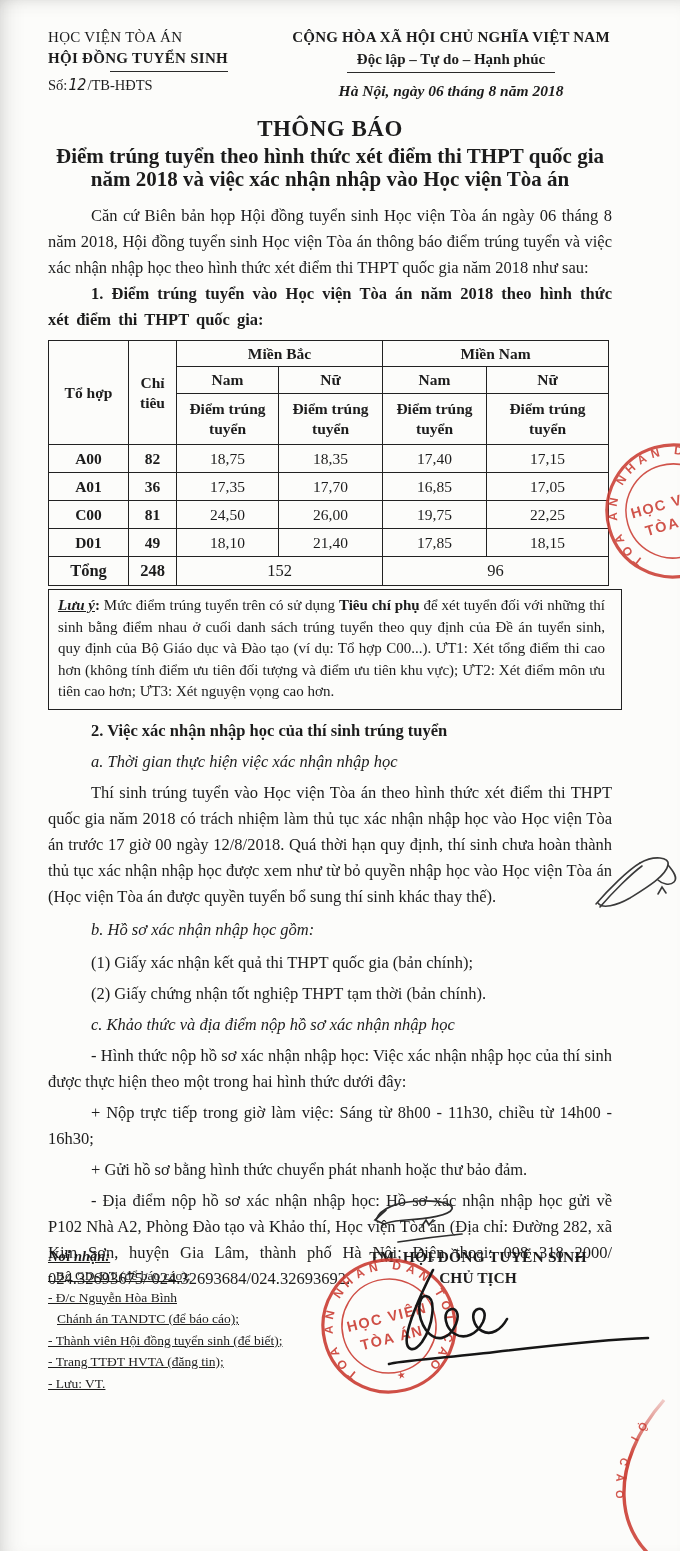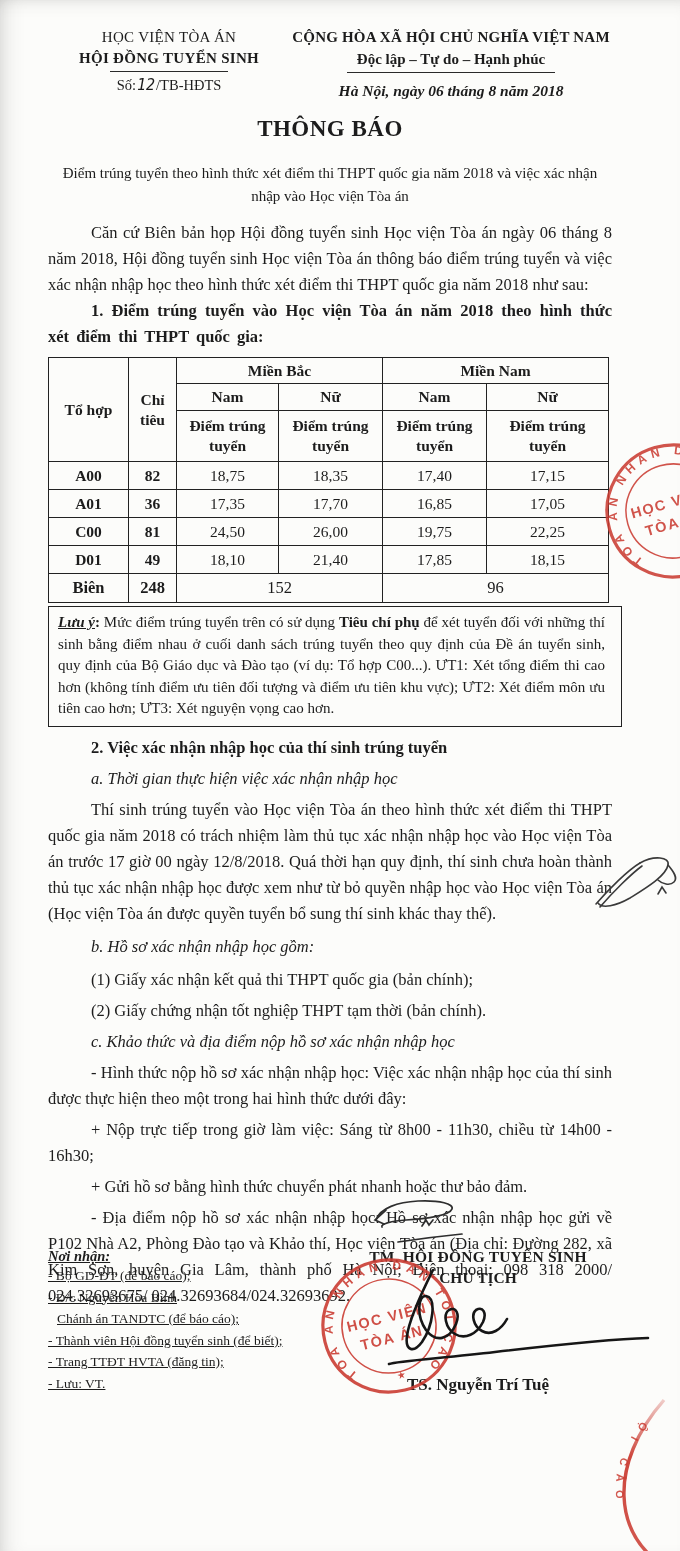--- a/index.html
+++ b/index.html
@@ -5,35 +5,35 @@
   html,body{margin:0;padding:0;background:#9a9a98;}
   .page{
     position:relative;width:680px;height:1551px;margin:0 auto;
     background:#fcfcfa;color:#1c1c1c;overflow:hidden;
     font-family:"Liberation Serif","DejaVu Serif",serif;
     box-shadow:inset 18px 0 26px -22px rgba(60,60,60,.35), inset 0 14px 20px -18px rgba(60,60,60,.25);
   }
   .content{padding:27px 68px 0 48px;}
   
   .hdr{display:flex;line-height:21px;}
-  .hdr-left{width:242px;text-align:center;}
+  .hdr-left{width:242px;text-align:left;}
   .hdr-right{flex:1;text-align:center;}
   .org1{font-size:15px;letter-spacing:.3px;}
   .org2{font-size:15px;font-weight:bold;letter-spacing:.3px;}
   .country{font-size:15px;font-weight:bold;letter-spacing:.2px;}
   .motto{font-size:15px;font-weight:bold;margin-top:1px;}
   .uline{border-top:1.6px solid #2a2a2a;margin:2px auto 3px;}
   .uline.w115{width:118px;}
   .uline.w205{width:208px;}
   .doc-num{font-size:14.5px;margin-top:3px;}
   .hand{font-style:italic;font-family:"DejaVu Sans Mono",monospace;font-size:15px;padding:0 1px;}
   .dateline{font-size:15.5px;font-weight:bold;font-style:italic;margin-top:7px;}
   
   .title{text-align:center;font-size:23px;font-weight:bold;margin-top:15px;letter-spacing:.5px;}
-  .subtitle{text-align:center;font-size:15px;font-weight:normal;line-height:23px;margin-top:20px;padding:0 6px;}
+  .subtitle{text-align:center;font-size:21px;font-weight:bold;line-height:23px;margin-top:3px;padding:0 6px;}
   
   .body{font-size:16.5px;line-height:26px;margin:0;}
   .just{text-align:justify;}
   .ind{text-indent:43px;}
   .bold{font-weight:bold;}
   .ital{font-style:italic;}
   .mt12{margin-top:12px;} .mt8{margin-top:8px;} .mt7{margin-top:7px;} .mt5{margin-top:5px;}
   .s1h{word-spacing:3px;}
   
   table.scores{border-collapse:collapse;table-layout:fixed;width:560px;margin-top:7px;}
@@ -149,21 +149,21 @@
       </tr>
       <tr class="data">
         <td class="hd">D01</td>
         <td class="hd">49</td>
         <td>18,10</td>
         <td>21,40</td>
         <td>17,85</td>
         <td>18,15</td>
       </tr>
       <tr class="total">
-        <td class="lbl">Biên</td>
+        <td class="lbl">Tổng</td>
         <td class="qta">248</td>
         <td colspan="2">152</td>
         <td colspan="2">96</td>
       </tr>
     </tbody>
       </table>
 
     <div class="note"><span class="note-label">Lưu ý</span><span class="bold">: </span><span>Mức điểm trúng tuyển trên có sử dụng </span><span class="bold">Tiêu chí phụ</span><span> để xét tuyển đối với những thí sinh bằng điểm nhau ở cuối danh sách trúng tuyển theo quy định của Đề án tuyển sinh, quy định của Bộ Giáo dục và Đào tạo (ví dụ: Tổ hợp C00...). ƯT1: Xét tổng điểm thi cao hơn (không tính điểm ưu tiên đối tượng và điểm ưu tiên khu vực); ƯT2: Xét điểm môn ưu tiên cao hơn; ƯT3: Xét nguyện vọng cao hơn.</span></div>
 
     <p class="body just ind bold mt8">2. Việc xác nhận nhập học của thí sinh trúng tuyển</p>
@@ -185,21 +185,20 @@
       <div class="recip">- Bộ GD-ĐT (để báo cáo);</div>
       <div class="recip">- Đ/c Nguyễn Hòa Bình</div>
       <div class="recip indent">Chánh án TANDTC (để báo cáo);</div>
       <div class="recip">- Thành viên Hội đồng tuyển sinh (để biết);</div>
       <div class="recip">- Trang TTĐT HVTA (đăng tin);</div>
       <div class="recip">- Lưu: VT.</div>
     </div>
     <div class="sign-area">
       <div class="sign-org">TM. HỘI ĐỒNG TUYỂN SINH</div>
       <div class="sign-title">CHỦ TỊCH</div>
-      <div class="signer">TS. Nguyễn Trí Tuệ</div>
     </div>
   </div>
 
   <svg class="ovl stamp1" viewBox="0 0 142 142">
     <g transform="rotate(-16 71 71)" opacity="0.88">
       <circle cx="71" cy="71" r="66" fill="none" stroke="#cb3d33" stroke-width="3.2"></circle>
       <circle cx="71" cy="71" r="47" fill="none" stroke="#cb3d33" stroke-width="1.5"></circle>
       <defs>
           <path id="ringA" d="M 30.7,111.3 A 57,57 0 0 1 111.3,30.7 A 57,57 0 0 1 30.7,111.3"></path>
         </defs>

